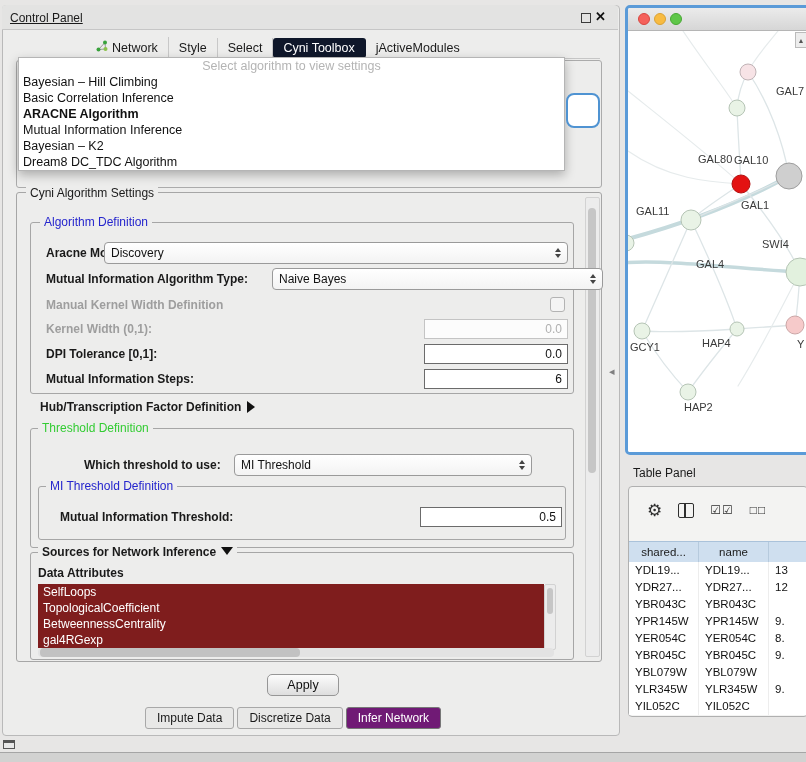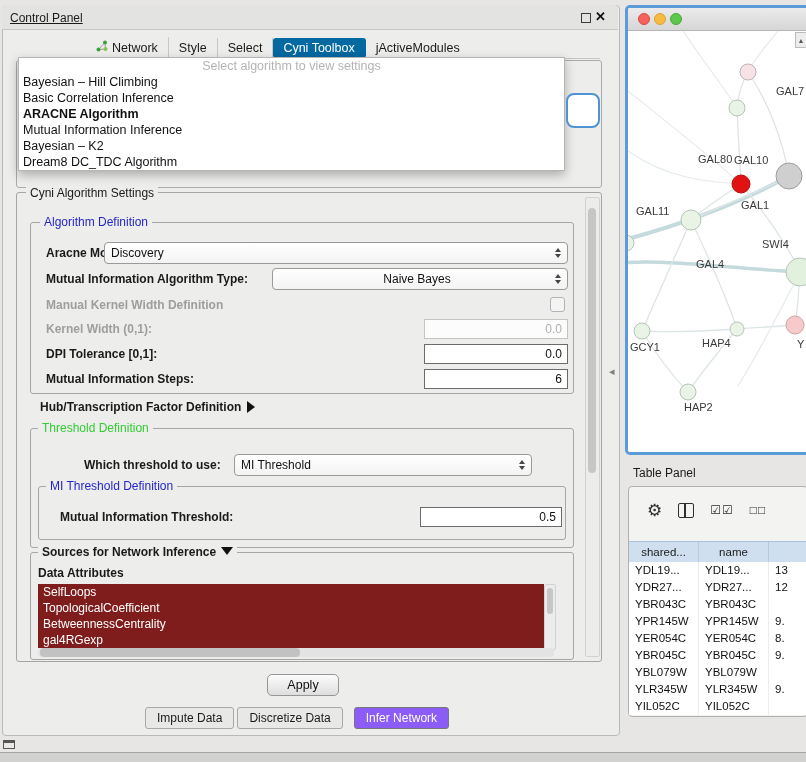--- a/index.html
+++ b/index.html
@@ -12,21 +12,21 @@
   
   .cp-frame{left:2px;top:5px;width:616px;height:729px;background:#ededec;border:1px solid #b9b9b9;border-radius:4px;}
   .cp-titlebar{left:2px;top:5px;width:616px;height:24px;background:#e3e3e2;border-bottom:1px solid #c6c6c6;border-radius:4px 4px 0 0;}
   .cp-title{left:10px;top:11px;font-size:12px;color:#1a1a1a;text-decoration:underline;}
   .win-float{left:581px;top:13px;width:8px;height:8px;border:1.5px solid #3a3a3a;}
   .win-close{left:595px;top:9px;font-size:13px;font-weight:bold;color:#111;}
   
   .tabbar{left:86px;top:36px;height:23px;display:flex;align-items:center;}
   .tab{font-size:12.5px;color:#1a1a1a;padding:3px 10px;border-right:1px solid #c8c8c8;display:flex;align-items:center;gap:4px;cursor:default;}
   .tab:last-child{border-right:none;}
-  .tab.active{background:#0369a1;color:#fff;border-radius:3px;border-right-color:transparent;}
+  .tab.active{background:#0f172a;color:#fff;border-radius:3px;border-right-color:transparent;}
   .tab-underline{left:18px;top:58px;width:582px;height:1px;background:#c6c6c6;}
   
   .remnant-box{left:16px;top:60px;width:584px;height:126px;border:1px solid #ababab;border-radius:3px;z-index:1;}
   .focus-ring{left:566px;top:93px;width:30px;height:31px;border:2px solid #4f93d2;border-radius:8px;background:#fff;z-index:6;}
   
   .popup{left:18px;top:57px;width:545px;background:#ffffff;border:1px solid #b5b5b5;box-shadow:0 4px 10px rgba(0,0,0,0.28);z-index:5;}
   .pop-header{height:16px;line-height:16px;text-align:center;color:#b4b4b4;font-size:12.5px;}
   .pop-item{height:16px;line-height:16px;padding-left:4px;font-size:12.5px;color:#111;}
   .pop-item.sel{font-weight:bold;}
   
@@ -50,21 +50,21 @@
   .checkbox{width:13px;height:13px;border:1px solid #b3b3b3;border-radius:3px;background:#f4f4f4;}
   .tri-right{display:inline-block;width:0;height:0;border-top:6px solid transparent;border-bottom:6px solid transparent;border-left:8px solid #111;margin-left:6px;vertical-align:-2px;}
   .tri-dn{display:inline-block;width:0;height:0;border-left:6px solid transparent;border-right:6px solid transparent;border-top:8px solid #111;margin-left:5px;vertical-align:1px;}
   
   .list-bg{background:#fff;}
   .list-item{height:16px;line-height:16px;background:#7f1d1d;color:#fff;font-size:12px;padding-left:5px;white-space:nowrap;overflow:hidden;}
   
   .btn{box-sizing:border-box;border:1px solid #969696;border-radius:5px;background:linear-gradient(#fcfcfc,#dedede);font-size:12.5px;color:#111;display:flex;align-items:center;justify-content:center;}
   .btabs{display:flex;gap:3px;}
   .btab{font-size:12px;color:#1a1a1a;background:#e8e8e7;border:1px solid #a8a8a8;border-radius:3px;padding:3px 11px;}
-  .btab.active{background:#8b5cf6;color:#fff;border-color:#777;margin-left:8px;}
+  .btab.active{background:#701a75;color:#fff;border-color:#777;}
   
   .netwin{left:625px;top:5px;width:185px;height:450px;border:3px solid #5b9bd8;border-radius:5px;background:#fff;box-sizing:border-box;overflow:hidden;}
   .net-titlebar{position:absolute;left:0;top:0;width:100%;height:22px;background:linear-gradient(#ebebeb,#d6d6d6);border-bottom:1px solid #b5b5b5;}
   .light{position:absolute;top:5px;width:12px;height:12px;border-radius:50%;box-sizing:border-box;}
   .light.red{left:10px;background:#f5615b;border:1px solid #d84741;}
   .light.yellow{left:26px;background:#f8bb41;border:1px solid #d9a235;}
   .light.green{left:42px;background:#5fc749;border:1px solid #48a834;}
   .net-canvas{position:absolute;left:0;top:23px;width:179px;height:422px;background:#fff;}
   svg text{font:11px "Liberation Sans",sans-serif;fill:#3a3a3a;}
   .scroll-arrow{position:absolute;right:0;top:24px;width:12px;height:16px;background:#ededed;border:1px solid #bbb;font-size:7px;color:#555;text-align:center;line-height:15px;box-sizing:border-box;}
@@ -148,21 +148,21 @@
   <div class="abs lbl b" style="left:46px;top:246px;">Aracne Mode:</div>
   <div class="abs combo" style="left:104px;top:242px;width:464px;height:22px;">
     <span class="val">Discovery</span>
     <span class="arrows">
         <span class="tri-up"></span>
         <span class="tri-down"></span>
       </span>
   </div>
 
   <div class="abs lbl b" style="left:46px;top:272px;">Mutual Information Algorithm Type:</div>
-  <div class="abs combo" style="left:272px;top:268px;width:296px;height:22px;text-align:center;">
+  <div class="abs combo" style="left:272px;top:268px;width:331px;height:22px;">
     <span class="val">Naive Bayes</span>
     <span class="arrows">
         <span class="tri-up"></span>
         <span class="tri-down"></span>
       </span>
   </div>
 
   <div class="abs lbl b gray" style="left:46px;top:298px;">Manual Kernel Width Definition</div>
   <div class="abs checkbox" style="left:550px;top:297px;"></div>
 

